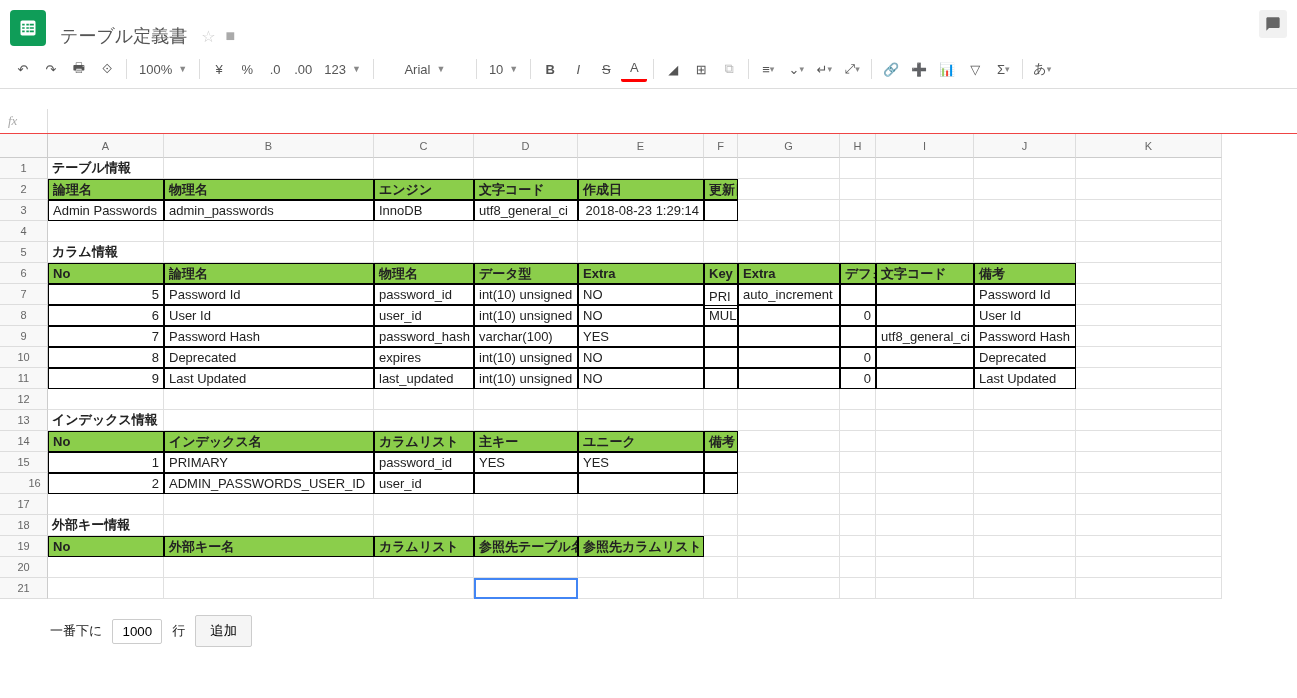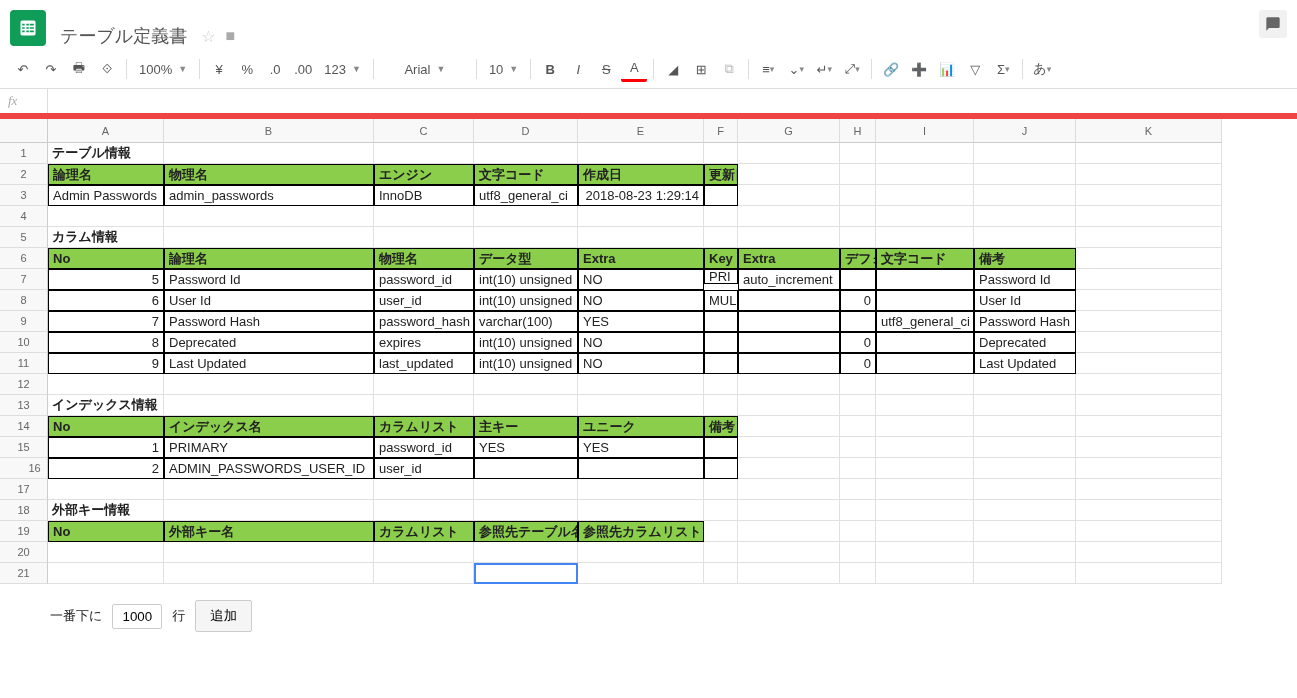--- a/index.html
+++ b/index.html
@@ -17,21 +17,21 @@
 .menu-item { padding: 4px 8px; color: #333; font-size: 13px; cursor: pointer; }
 .save-status { color: #777; font-size: 13px; text-decoration: underline; padding: 4px 8px; }
 .comment-btn { width: 28px; height: 28px; background: #f1f1f1; border-radius: 3px; display: flex; align-items: center; justify-content: center; margin-top: 4px; }
 
 .toolbar { display: flex; align-items: center; padding: 6px 10px; border-bottom: 1px solid #ddd; gap: 2px; }
 .tb-btn { min-width: 26px; height: 26px; display: flex; align-items: center; justify-content: center; cursor: pointer; border-radius: 2px; color: #555; font-size: 13px; padding: 0 4px; }
 .tb-sep { width: 1px; height: 20px; background: #ddd; margin: 0 4px; }
 .tb-select { display: flex; align-items: center; gap: 6px; padding: 0 6px; }
 .tb-carat { font-size: 9px; color: #888; }
 
-.fx-row { display: flex; align-items: center; border-bottom: 6px solid #ef4444; }
+.fx-row { display: flex; align-items: center; border-bottom: 1px solid #ef4444; margin-top: 20px; }
 .fx-label { width: 48px; padding: 4px 8px; color: #aaa; font-style: italic; font-family: Georgia, serif; border-right: 1px solid #ddd; }
 .fx-input { flex: 1; padding: 4px 8px; }
 .col-headers { display: flex; position: sticky; top: 0; }
 .corner { width: 48px; height: 24px; background: #f8f8f8; border-right: 1px solid #ccc; border-bottom: 1px solid #ccc; }
 .col-h { height: 24px; background: #f8f8f8; border-right: 1px solid #ddd; border-bottom: 1px solid #ccc; display: flex; align-items: center; justify-content: center; color: #666; font-size: 11px; }
 
 .grid { overflow: auto; }
 .row { display: flex; }
 .row-h { width: 48px; background: #f8f8f8; border-right: 1px solid #ccc; border-bottom: 1px solid #ddd; display: flex; align-items: center; justify-content: center; color: #666; font-size: 11px; }
 .cell { border-right: 1px solid #e0e0e0; border-bottom: 1px solid #e0e0e0; padding: 2px 4px; font-size: 13px; display: flex; align-items: center; white-space: nowrap; overflow: hidden; }
@@ -232,21 +232,21 @@
         <div class="cell cJ hdr" style="height: 21px;">備考</div>
         <div class="cell cK" style="height: 21px;"></div>
       </div>
       <div class="row" style="height: 21px;">
         <div class="row-h" style="height: 21px;">7</div>
         <div class="cell cA bd r" style="height: 21px;">5</div>
         <div class="cell cB bd" style="height: 21px;">Password Id</div>
         <div class="cell cC bd" style="height: 21px;">password_id</div>
         <div class="cell cD bd" style="height: 21px;">int(10) unsigned</div>
         <div class="cell cE bd" style="height: 21px;">NO</div>
-        <div class="cell cF bd" style="height: 15px;">PRI</div>
+        <div class="cell cF bd" style="height: 25px;">PRI</div>
         <div class="cell cG bd" style="height: 21px;">auto_increment</div>
         <div class="cell cH bd" style="height: 21px;"></div>
         <div class="cell cI bd" style="height: 21px;"></div>
         <div class="cell cJ bd" style="height: 21px;">Password Id</div>
         <div class="cell cK" style="height: 21px;"></div>
       </div>
       <div class="row" style="height: 21px;">
         <div class="row-h" style="height: 21px;">8</div>
         <div class="cell cA bd r" style="height: 21px;">6</div>
         <div class="cell cB bd" style="height: 21px;">User Id</div>

